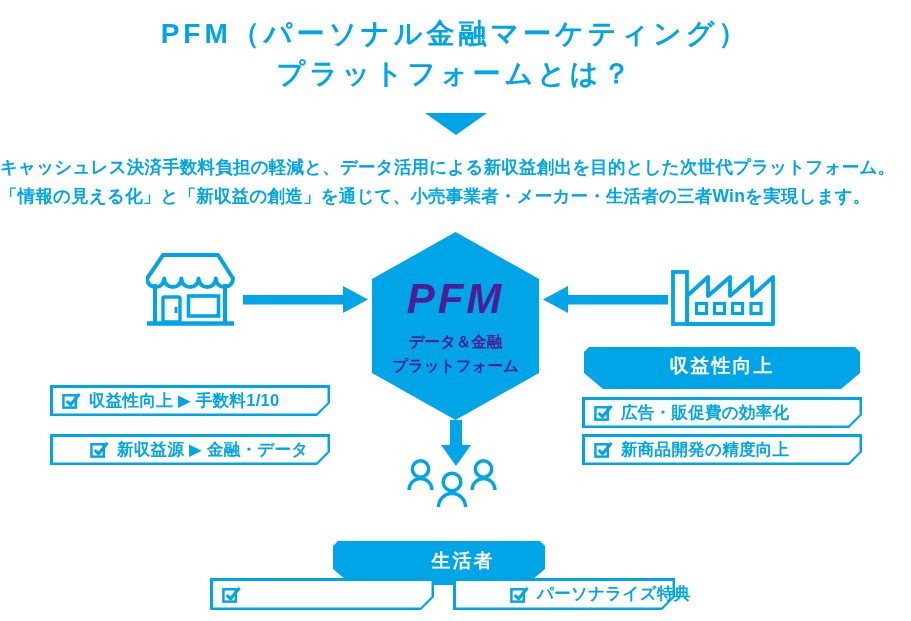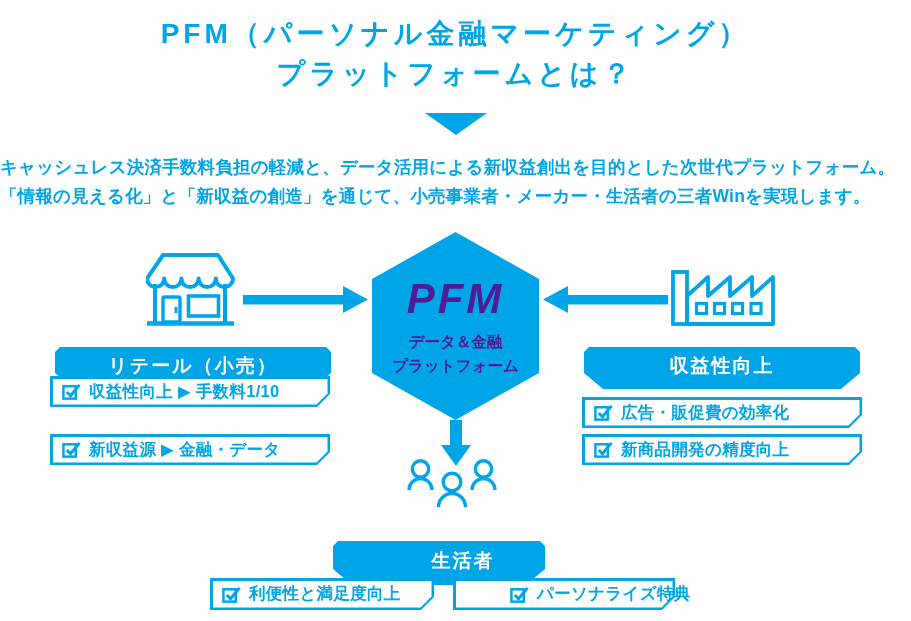--- a/index.html
+++ b/index.html
@@ -61,22 +61,22 @@
   .tag-bg::after {
     content:""; position:absolute; inset:2.5px; background:#fff;
     clip-path:polygon(0 0,100% 0,100% calc(100% - 11px),calc(100% - 11px) 100%,0 100%);
   }
   .tag-content {
     position:relative; height:100%; display:flex; align-items:center; gap:8px;
     padding:0 12px; color:var(--accent); font-weight:bold; font-size:16.5px;
     white-space:nowrap; letter-spacing:0.3px;
   }
   .tag-content svg { flex:0 0 auto; }
-  .t-retail-1 { left:50px;  top:376px; width:280px; }
-  .t-retail-2 { left:50px;  top:434px; width:280px; }
+  .t-retail-1 { left:50px;  top:385px; width:280px; }
+  .t-retail-2 { left:50px;  top:434px; width:280px;padding-left:28px; }
   .t-maker-1  { left:582px; top:397px; width:280px; }
   .t-maker-2  { left:582px; top:434px; width:280px; }
   .t-cons-1   { left:210px; top:578px; width:224px; height:32px; }
   .t-cons-2   { left:453px; top:578px; width:222px; height:32px;padding-left:45px; }
   
   .abs { position:absolute; }
   svg { display:block; color:var(--accent); }
 </style>
 </head>
 <body>
@@ -126,23 +126,20 @@
 
   <svg class="abs" style="left:671px; top:270px;" width="104" height="57" viewBox="0 0 104 57" aria-hidden="true">
     <rect x="2" y="2" width="14" height="52" fill="none" stroke="currentColor" stroke-width="3.8"></rect>
     <path d="M16,54 V26 L37,7 V26 L59,7 V26 L81,7 V26 L102,7 V54 Z" fill="none" stroke="currentColor" stroke-width="3.8" stroke-linejoin="round"></path>
     <rect x="25.5" y="33.5" width="10" height="10" fill="none" stroke="currentColor" stroke-width="3.2"></rect>
     <rect x="43.5" y="33.5" width="10" height="10" fill="none" stroke="currentColor" stroke-width="3.2"></rect>
     <rect x="61.5" y="33.5" width="10" height="10" fill="none" stroke="currentColor" stroke-width="3.2"></rect>
     <rect x="80" y="33.5" width="10" height="10" fill="none" stroke="currentColor" stroke-width="3.2"></rect>
   </svg>
 
-  <div class="banner banner-retail">
-    <span>リテール（小売）</span>
-  </div>
   <div class="banner banner-maker">
     <span>収益性向上</span>
   </div>
 
   <div class="tag t-retail-1">
     <div class="tag-bg"></div>
     <div class="tag-content">
       <svg width="19" height="19" viewBox="0 0 20 20" aria-hidden="true">
         <rect x="1.5" y="4.5" width="13" height="13" fill="none" stroke="currentColor" stroke-width="2.6"></rect>
         <path d="M5,10.5 L9,14.5 L18.5,3" fill="none" stroke="currentColor" stroke-width="3.2"></path>
@@ -200,21 +197,20 @@
     <span>生活者</span>
   </div>
 
   <div class="tag t-cons-1">
     <div class="tag-bg"></div>
     <div class="tag-content">
       <svg width="19" height="19" viewBox="0 0 20 20" aria-hidden="true">
         <rect x="1.5" y="4.5" width="13" height="13" fill="none" stroke="currentColor" stroke-width="2.6"></rect>
         <path d="M5,10.5 L9,14.5 L18.5,3" fill="none" stroke="currentColor" stroke-width="3.2"></path>
       </svg>
-      <span>利便性と満足度向上</span>
     </div>
   </div>
   <div class="tag t-cons-2">
     <div class="tag-bg"></div>
     <div class="tag-content">
       <svg width="19" height="19" viewBox="0 0 20 20" aria-hidden="true">
         <rect x="1.5" y="4.5" width="13" height="13" fill="none" stroke="currentColor" stroke-width="2.6"></rect>
         <path d="M5,10.5 L9,14.5 L18.5,3" fill="none" stroke="currentColor" stroke-width="3.2"></path>
       </svg>
       <span>パーソナライズ特典</span>

